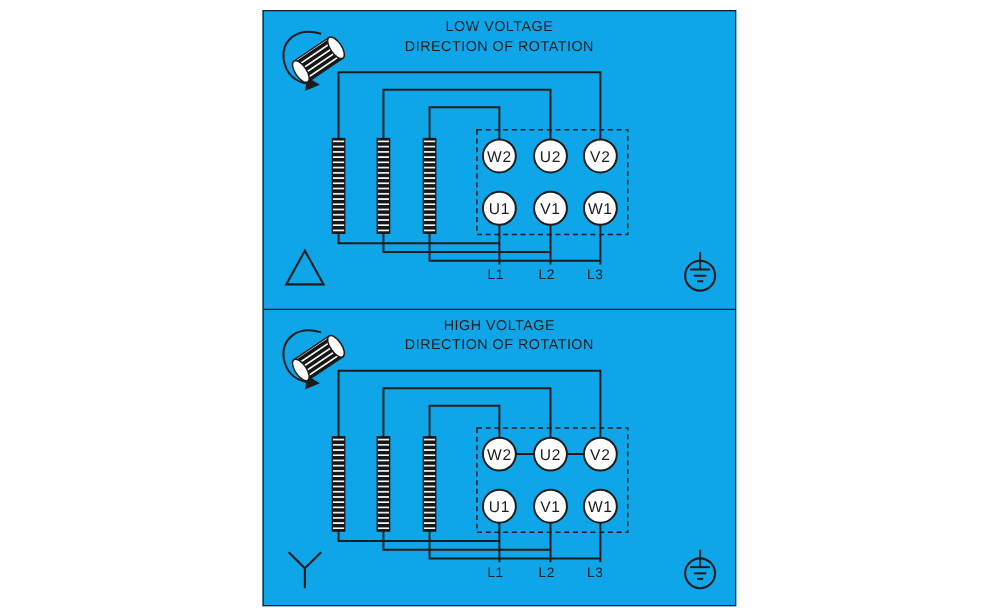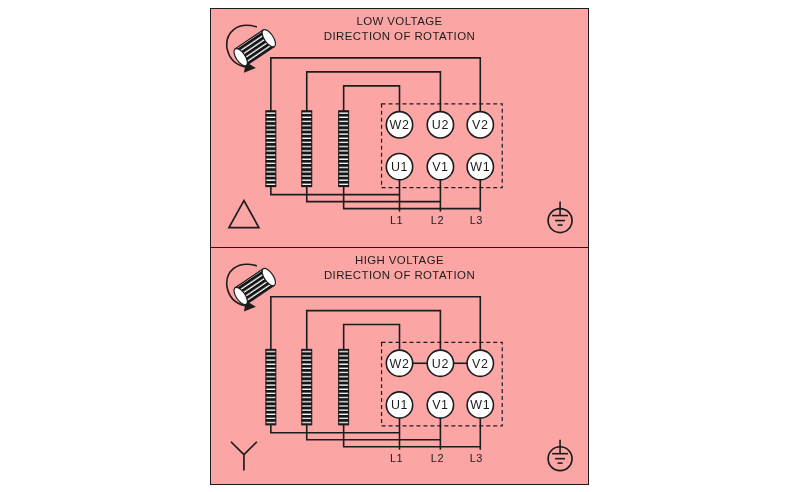--- a/index.html
+++ b/index.html
@@ -1,19 +1,19 @@
 <!DOCTYPE html>
 <html><head>
 <meta charset="utf-8">
 <style>
   html,body{margin:0;padding:0;background:#fff;}
   .canvas{position:relative;width:800px;height:492px;background:#ffffff;
           font-family:"Liberation Sans",sans-serif;overflow:hidden;}
   .frame{position:absolute;left:210px;top:8px;width:379px;height:477px;
-         border:1.6px solid #1c1c1c;box-sizing:border-box;background:#fca5a5;}
+         border:1.6px solid #1c1c1c;box-sizing:border-box;background:#0ea5e9;}
   .panel{position:relative;width:100%;height:50%;}
   .panel + .panel{border-top:1.6px solid #1c1c1c;box-sizing:border-box;}
   .panel svg{display:block;width:100%;height:100%;}
   .wire{fill:none;stroke:#1c1c1c;stroke-width:1.6;}
   .dashed{fill:none;stroke:#1c1c1c;stroke-width:1.2;stroke-dasharray:4 3;}
   .node{fill:#ffffff;stroke:#1c1c1c;stroke-width:1.6;}
   .sym{fill:none;stroke:#1c1c1c;stroke-width:1.7;}
   text{fill:#1c1c1c;}
   .title{font-size:11.5px;letter-spacing:.4px;text-anchor:middle;}
   .term{font-size:12.5px;letter-spacing:.6px;text-anchor:middle;}

